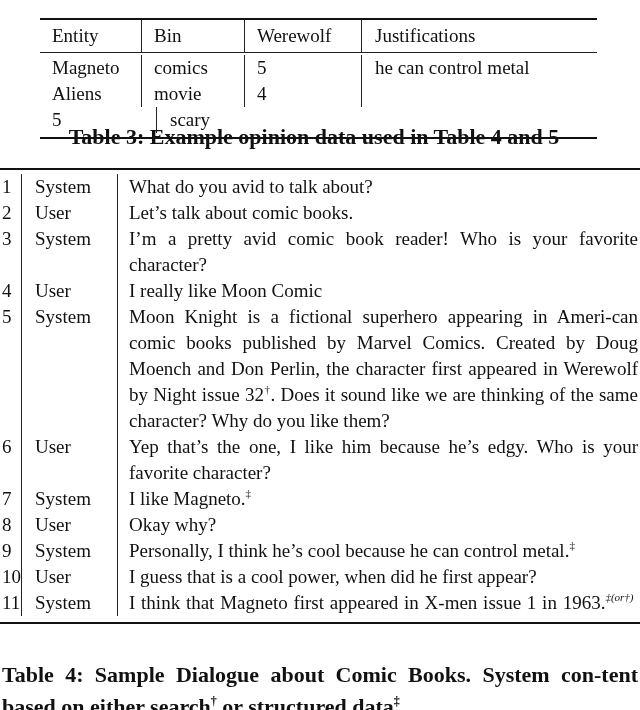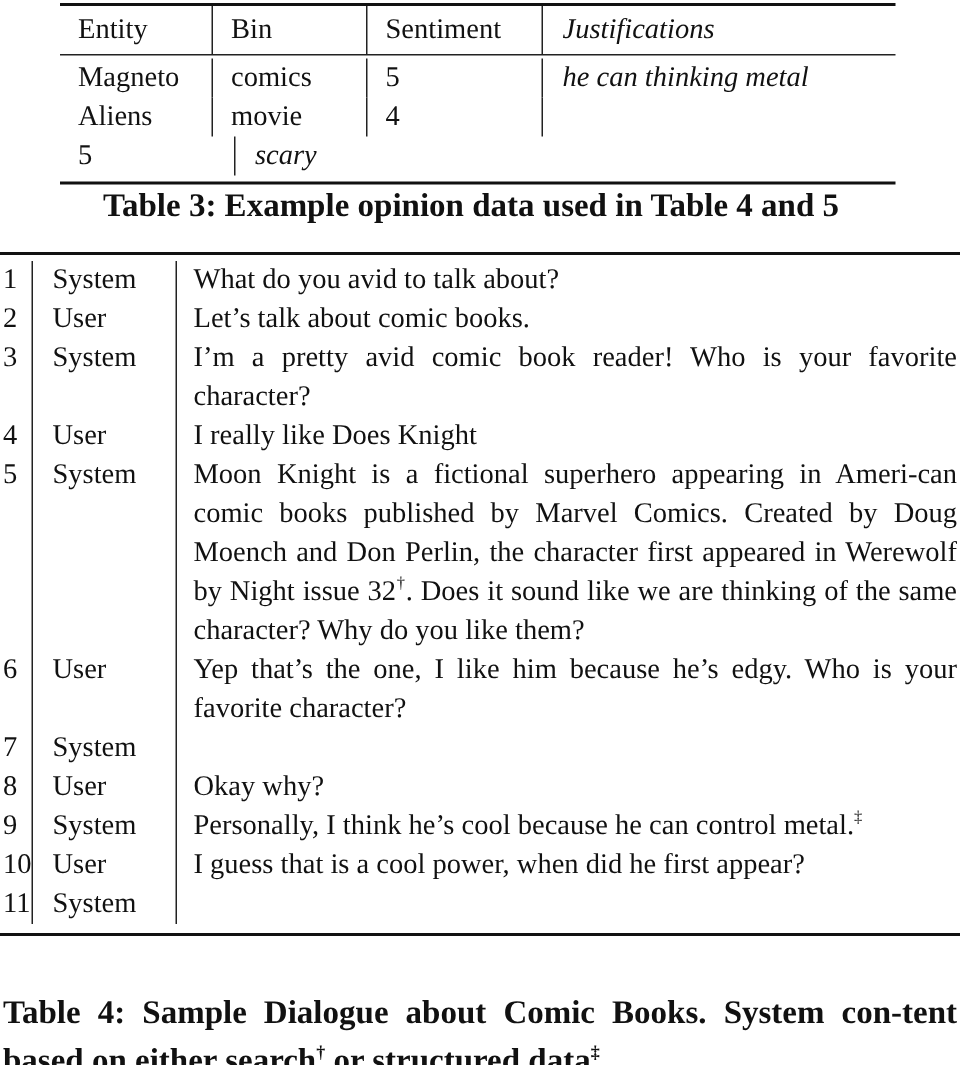--- a/index.html
+++ b/index.html
@@ -3,30 +3,30 @@
 <meta charset="utf-8">
 <style>
   html, body { margin: 0; padding: 0; background: #ffffff; }
   body {
     width: 640px; height: 710px; overflow: hidden; position: relative;
     font-family: "Liberation Serif", "DejaVu Serif", serif;
     color: #111;
   }
   
   #t3 {
-    position: absolute; left: 40px; top: 2px; width: 557px;
+    position: absolute; left: 40px; top: 18px; width: 557px;
     border-top: 2px solid #111; border-bottom: 2px solid #111;
   }
   #t3 .row { display: flex; height: 26px; align-items: center; font-size: 19px; line-height: 26px; }
   #t3 .hdr { border-bottom: 1.5px solid #222; height: 32px; }
   #t3 .cell { height: 100%; display: flex; align-items: center; box-sizing: border-box; padding-left: 12px; white-space: nowrap; }
   #t3 .c0 { width: 102px; border-right: 1.5px solid #222; }
   #t3 .c1 { width: 103px; border-right: 1.5px solid #222; padding-left: 12px; }
   #t3 .c2 { width: 117px; border-right: 1.5px solid #222; padding-left: 12px; }
-  #t3 .c3 { flex: 1; padding-left: 13px; font-style: italic; }
+  #t3 .c3 { flex: 1; padding-left: 13px; }
   #t3 .body { padding: 2px 0 4px 0; text-align: right; }
   #cap3 {
     position: absolute; left: 0; width: 628px; top: 121px; text-align: center;
     font-weight: bold; font-size: 22px; line-height: 32px;
   }
   
   #t4 {
     position: absolute; left: 0; top: 168px; width: 640px;
     border-top: 2px solid #111; border-bottom: 2px solid #111;
     padding-top: 4px; padding-bottom: 6px;
@@ -44,29 +44,29 @@
   }
   #cap4 sup { font-size: 12px; vertical-align: 9px; line-height: 0; }
 </style>
 </head>
 <body>
 
 <div id="t3">
   <div class="row hdr">
     <div class="cell c0">Entity</div>
     <div class="cell c1">Bin</div>
-    <div class="cell c2">Sentiment</div>
+    <div class="cell c2">Werewolf</div>
     <div class="cell c3">Justifications</div>
   </div>
   <div class="body">
     <div class="row">
       <div class="cell c0">Magneto</div>
       <div class="cell c1">comics</div>
       <div class="cell c2">5</div>
-      <div class="cell c3">he can thinking metal</div>
+      <div class="cell c3">he can control metal</div>
     </div>
     <div class="row">
       <div class="cell c0">Aliens</div>
       <div class="cell c1">movie</div>
       <div class="cell c2">4</div>
     </div>
     <div class="row">
       <div class="cell c2">5</div>
       <div class="cell c3">scary</div>
     </div>
@@ -86,50 +86,52 @@
     <div class="utt">Let’s talk about comic books.</div>
   </div>
   <div class="row">
     <div class="num">3</div>
     <div class="spk">System</div>
     <div class="utt">I’m a pretty avid comic book reader! Who is your favorite character?</div>
   </div>
   <div class="row">
     <div class="num">4</div>
     <div class="spk">User</div>
-    <div class="utt">I really like Does Knight</div>
+    <div class="utt">I really like Moon Comic</div>
   </div>
   <div class="row">
     <div class="num">5</div>
     <div class="spk">System</div>
     <div class="utt"><span>Moon Knight is a fictional superhero appearing in Ameri-can comic books published by Marvel Comics. Created by Doug Moench and Don Perlin, the character first appeared in Werewolf by Night issue 32</span><sup class="mk">†</sup><span>. Does it sound like we are thinking of the same character? Why do you like them?</span></div>
   </div>
   <div class="row">
     <div class="num">6</div>
     <div class="spk">User</div>
     <div class="utt">Yep that’s the one, I like him because he’s edgy. Who is your favorite character?</div>
   </div>
   <div class="row">
     <div class="num">7</div>
     <div class="spk">System</div>
+    <div class="utt"><span>I like Magneto.</span><sup class="mk">‡</sup></div>
   </div>
   <div class="row">
     <div class="num">8</div>
     <div class="spk">User</div>
     <div class="utt">Okay why?</div>
   </div>
   <div class="row">
     <div class="num">9</div>
     <div class="spk">System</div>
     <div class="utt"><span>Personally, I think he’s cool because he can control metal.</span><sup class="mk">‡</sup></div>
   </div>
   <div class="row">
     <div class="num">10</div>
     <div class="spk">User</div>
     <div class="utt">I guess that is a cool power, when did he first appear?</div>
   </div>
   <div class="row">
     <div class="num">11</div>
     <div class="spk">System</div>
+    <div class="utt last"><span>I think that Magneto first appeared in X-men issue 1 in 1963.</span><sup class="mk"><i>‡(or†)</i></sup></div>
   </div>
 </div>
 
 <div id="cap4"><span>Table 4: Sample Dialogue about Comic Books. System con-tent based on either search</span><sup>†</sup><span> or structured data</span><sup>‡</sup><span>.</span></div>
 
 </body></html>

